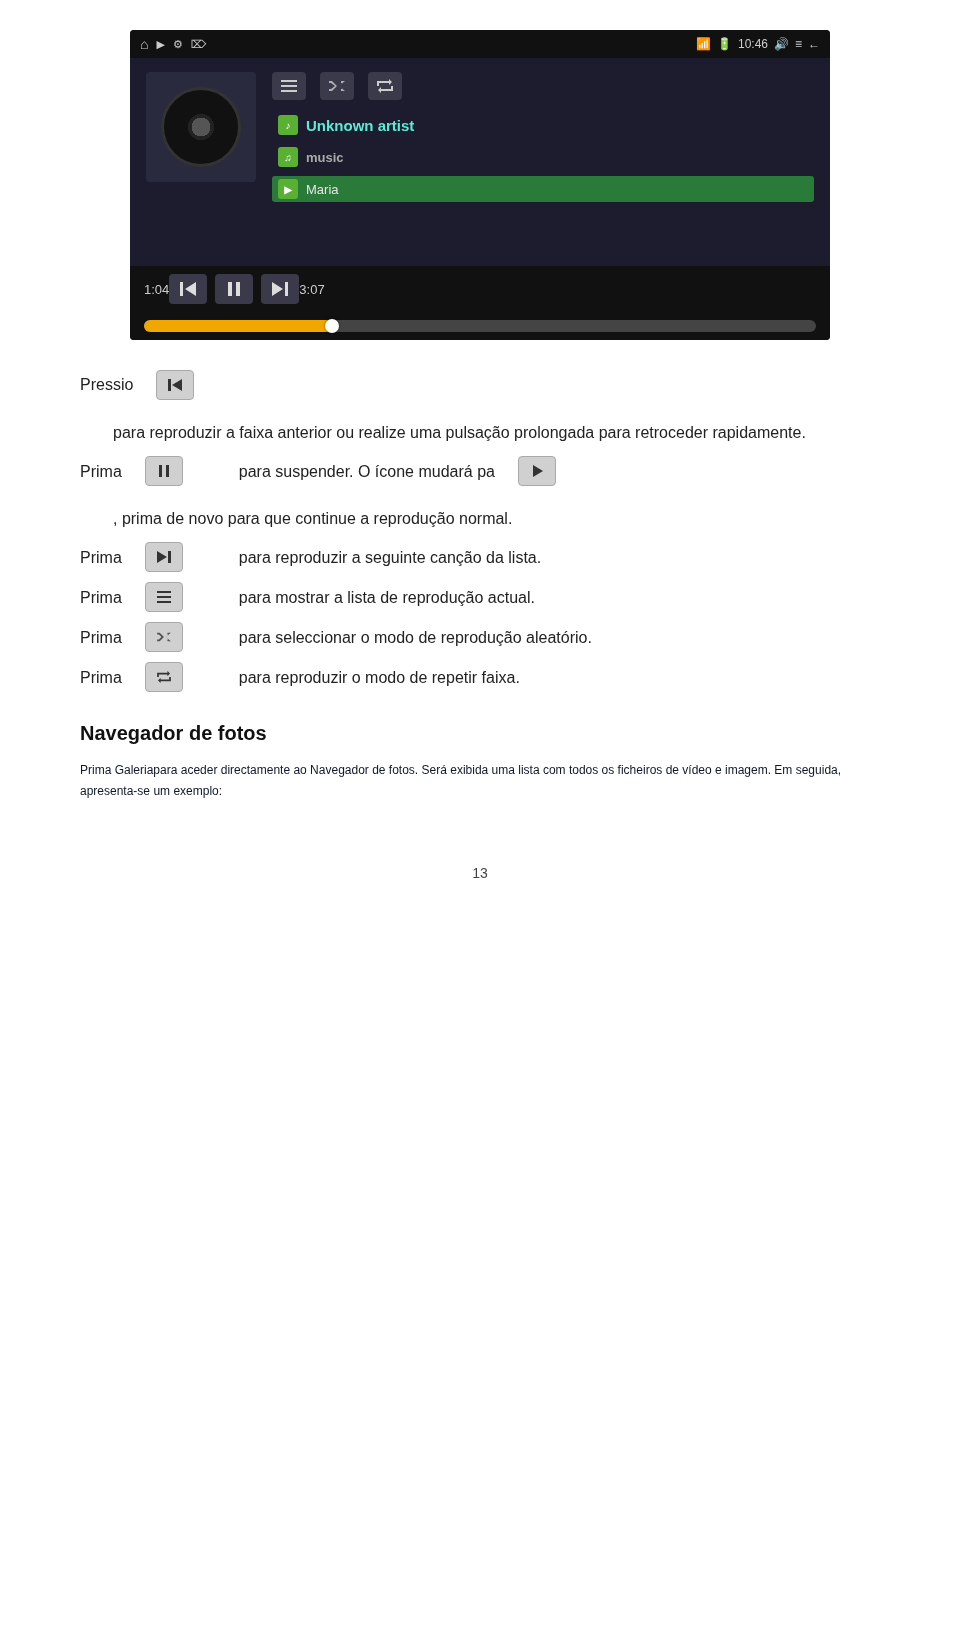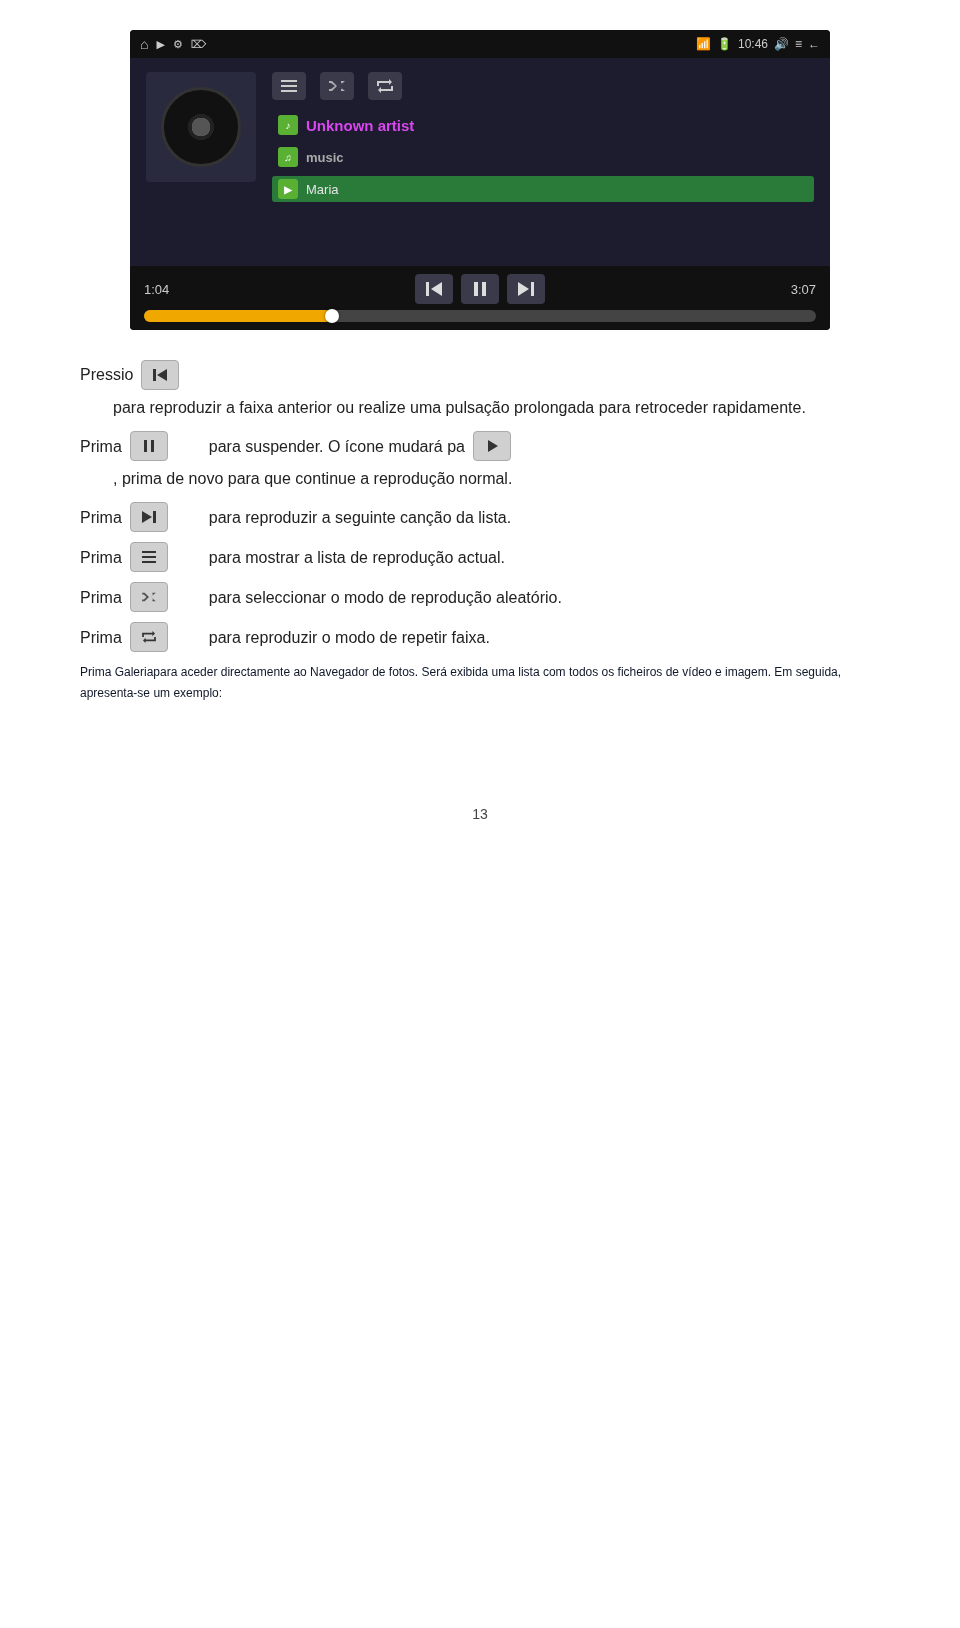--- a/index.html
+++ b/index.html
@@ -96,34 +96,34 @@
     .song-row { background: #2a7a3a; border-radius: 3px; }
 
     .green-badge {
       width: 20px; height: 20px;
       background: #5ab033;
       border-radius: 3px;
       display: flex; align-items: center; justify-content: center;
       font-size: 10px; color: white; font-weight: bold;
       flex-shrink: 0;
     }
-    .artist-name { color: #d946ef; font-size: 15px; font-weight: bold; }
+    .artist-name { color: #5eead4; font-size: 15px; font-weight: bold; }
     .album-name { color: #aaa; font-size: 13px; font-weight: bold; }
     .song-name { color: #e5e5e5; font-size: 13px; }
 
     
     .timeline-bar {
       background: #111;
       padding: 8px 14px;
     }
     .time-controls {
       display: flex;
       align-items: center;
-      justify-content: space-between;
-      margin-bottom: 6px;
+      justify-content: flex-start;
+      margin-bottom: 16px;
     }
     .time-label { color: #ccc; font-size: 13px; }
     .playback-btns {
       display: flex; gap: 8px; align-items: center;
     }
     .pb-btn {
       width: 38px; height: 30px;
       background: #3a3a4a;
       border-radius: 4px;
       display: flex; align-items: center; justify-content: center;
@@ -182,30 +182,30 @@
       font-size: 20px;
       font-weight: bold;
       color: #111;
       margin: 24px 0 10px;
     }
 
     .page-number {
       text-align: center;
       font-size: 14px;
       color: #444;
-      margin-top: 63px;
+      margin-top: 24px;
     }
 
     
     .instruction-row {
       display: flex;
       align-items: center;
       margin-bottom: 10px;
       flex-wrap: wrap;
-      gap: 4px;
+      gap: 19px;
     }
     .instruction-row .prefix {
       font-size: 16px;
       color: #222;
     }
     .instruction-row .suffix {
       font-size: 16px;
       color: #222;
       margin-left: 33px;
     }
@@ -379,18 +379,19 @@
     <span class="prefix">Prima</span>
     <span class="inline-btn">
       <svg width="14" height="12" viewBox="0 0 16 14">
         <path d="M2 4h10v2l3-3-3-3v2H0v5h2V4z"></path>
         <path d="M14 10H4V8l-3 3 3 3v-2h12V7h-2v3z"></path>
       </svg>
     </span>
     <span class="suffix">para reproduzir o modo de repetir faixa.</span>
   </div>
 
+  <h2 class="section-heading">Navegador de fotos</h2>
 
   <p class="text-paragraph">Prima Galeriapara aceder directamente ao Navegador de fotos. Será exibida uma lista com todos os ficheiros de vídeo e imagem. Em seguida, apresenta-se um exemplo:</p>
 
 </div>
 
 <div class="page-number">13</div>
 
 </body></html>

